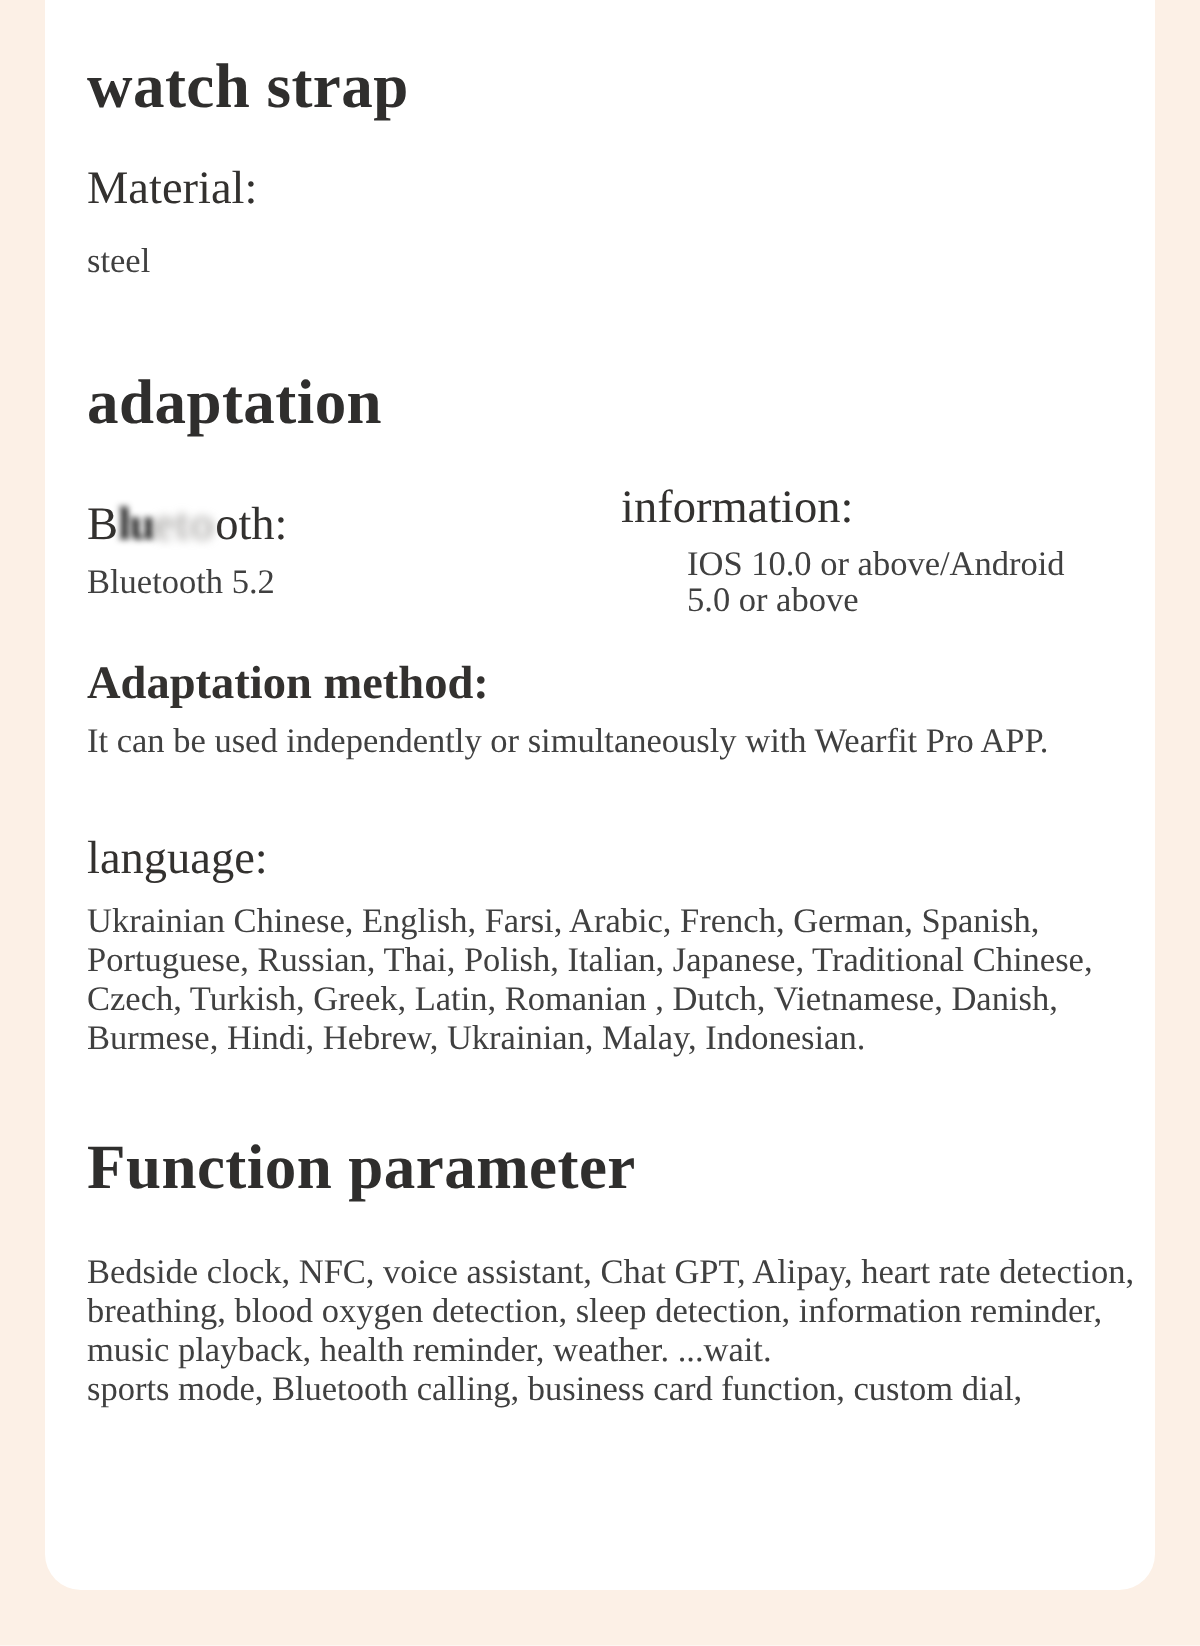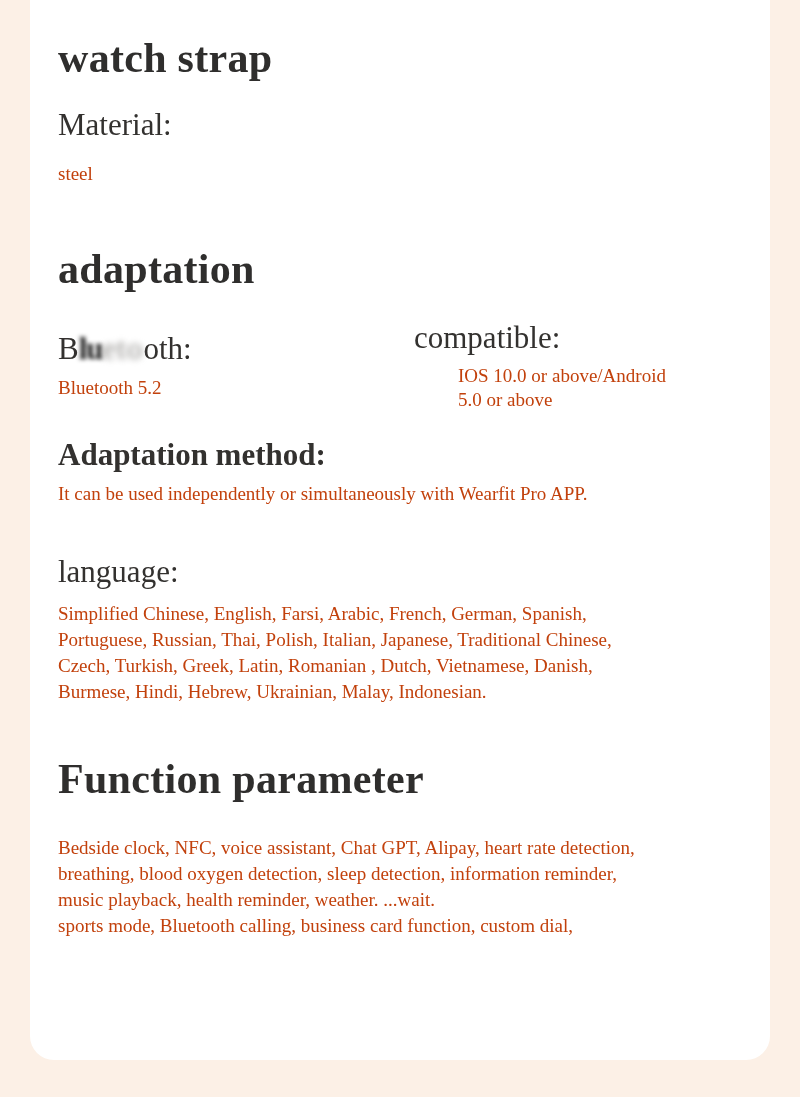--- a/index.html
+++ b/index.html
@@ -34,24 +34,24 @@
     white-space: nowrap;
   }
   .h2 {
     font-size: 31px;
     line-height: 38px;
     font-weight: 400;
     color: #33312f;
     white-space: nowrap;
   }
   .body {
-    font-size: 19px;
+    font-size: 23px;
     line-height: 26px;
     font-weight: 400;
-    color: #c2410c;
+    color: #404040;
   }
   .line { white-space: nowrap; }
 
   .title-watch-strap  { margin-top: 33px; }
   .label-material     { margin-top: 23px; }
   .value-material     { margin-top: 17px; }
   .title-adaptation   { margin-top: 57px; }
 
   .cols {
     margin-top: 25px;
@@ -101,37 +101,37 @@
   <h1 class="h1 title-adaptation">adaptation</h1>
 
   <div class="cols">
 
     <div class="col-left">
       <h2 class="h2"><span>B</span><span class="smudge-dark">lu</span><span class="smudge-light">eto</span><span>oth:</span></h2>
       <p class="body col-value line">Bluetooth 5.2</p>
     </div>
 
     <div class="col-right">
-      <h2 class="h2">compatible:</h2>
+      <h2 class="h2">information:</h2>
       <div class="body col-value">
         <div class="line">IOS 10.0 or above/Android</div>
         <div class="line">5.0 or above</div>
       </div>
     </div>
 
   </div>
 
   <h2 class="h2 label-method">Adaptation method:</h2>
 
   <p class="body value-method">It can be used independently or simultaneously with Wearfit Pro APP.</p>
 
   <h2 class="h2 label-language">language:</h2>
 
   <div class="body para para-language">
-    <div class="line">Simplified Chinese, English, Farsi, Arabic, French, German, Spanish,</div>
+    <div class="line">Ukrainian Chinese, English, Farsi, Arabic, French, German, Spanish,</div>
     <div class="line">Portuguese, Russian, Thai, Polish, Italian, Japanese, Traditional Chinese,</div>
     <div class="line">Czech, Turkish, Greek, Latin, Romanian , Dutch, Vietnamese, Danish,</div>
     <div class="line">Burmese, Hindi, Hebrew, Ukrainian, Malay, Indonesian.</div>
   </div>
 
   <h1 class="h1 title-function">Function parameter</h1>
 
   <div class="body para para-function">
     <div class="line">Bedside clock, NFC, voice assistant, Chat GPT, Alipay, heart rate detection,</div>
     <div class="line">breathing, blood oxygen detection, sleep detection, information reminder,</div>

